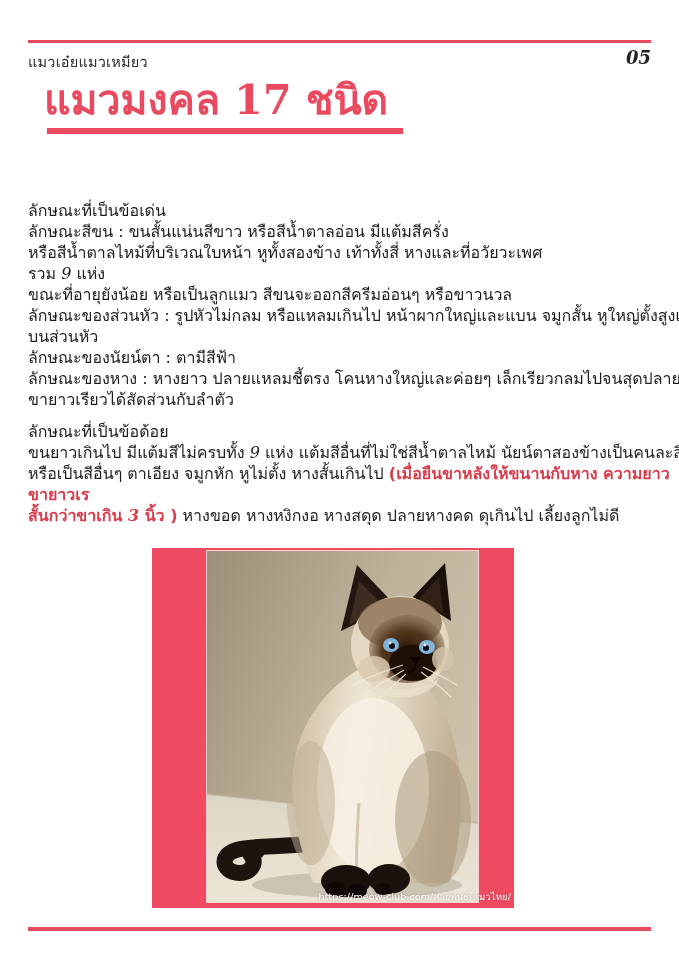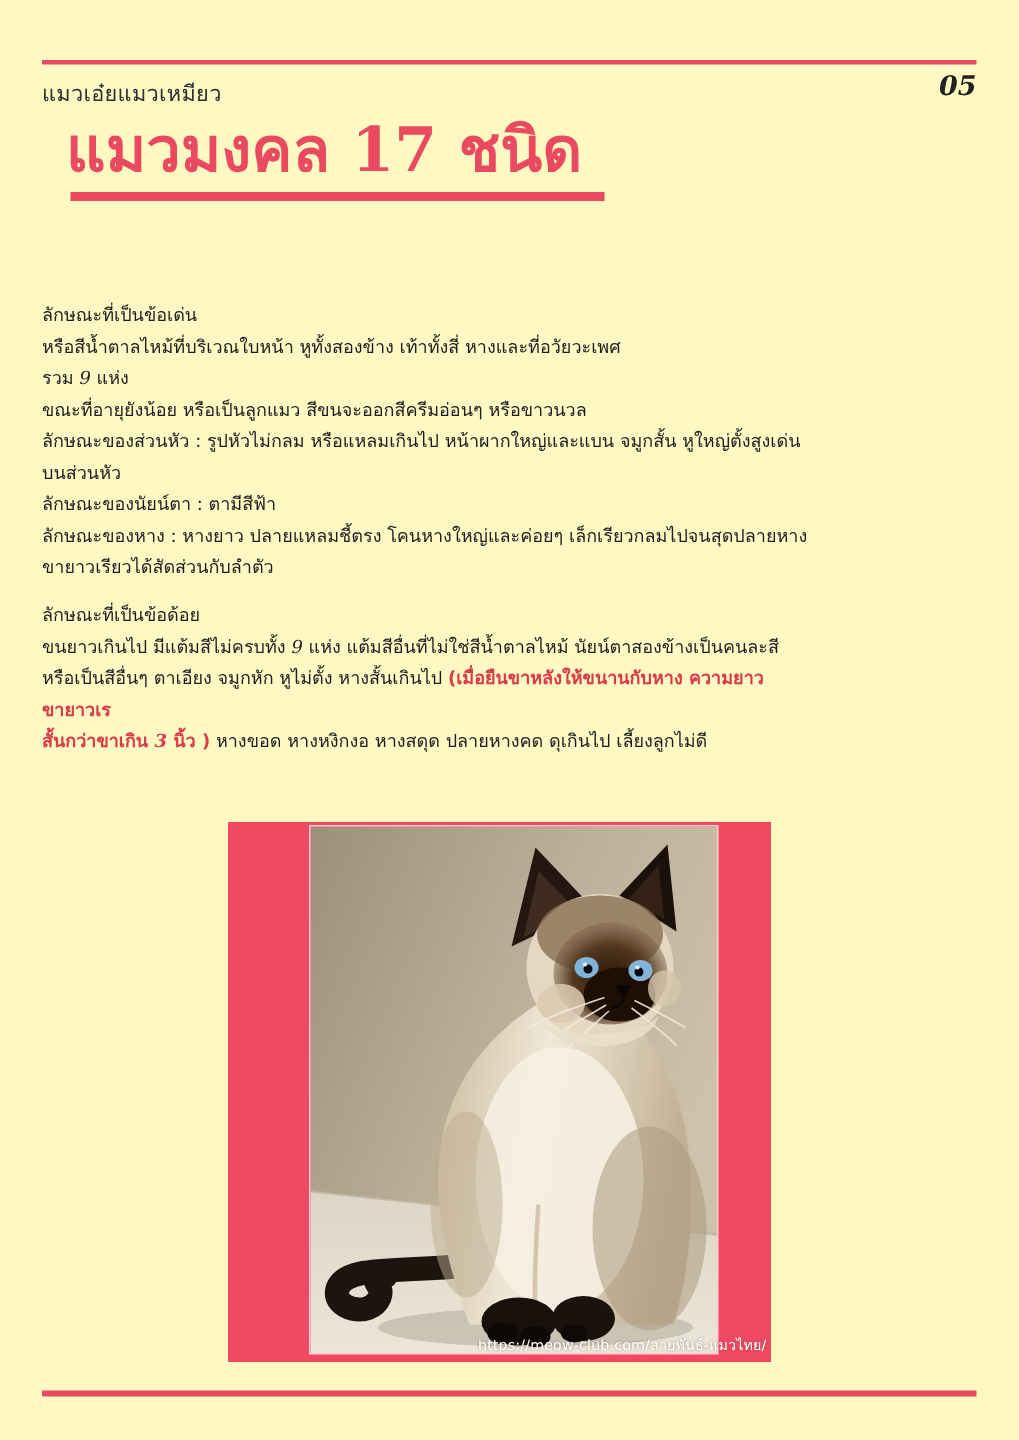--- a/index.html
+++ b/index.html
@@ -6,21 +6,21 @@
     --accent:#ea4a60;
     --frame:#f04a62;
     --red-text:#d93b4b;
     --body-text:#1d1d1f;
   }
   *{margin:0;padding:0;box-sizing:border-box;}
   html,body{background:#777;}
   .page{
     position:relative;
     width:679px;height:960px;
-    background:#fef9c3;
+    background:#ffffff;
     margin:0 auto;
     overflow:hidden;
     font-family:"DejaVu Sans","Liberation Sans",sans-serif;
     color:var(--body-text);
   }
   .top-rule{
     position:absolute;left:28px;top:40px;width:623px;height:3px;
     background:var(--accent);
   }
   .header-left{
@@ -44,21 +44,21 @@
   .title-underline{
     position:absolute;left:47px;top:128px;width:356px;height:6px;
     background:var(--accent);
   }
   .section-heading{
     position:absolute;left:28px;top:168px;
     font-size:20px;font-weight:700;color:#19191b;
   }
   .body-text{
     position:absolute;left:28px;top:200px;width:628px;
-    font-size:12px;line-height:21px;color:var(--body-text);
+    font-size:16px;line-height:21px;color:var(--body-text);
   }
   .para + .para{margin-top:11px;}
   .line{white-space:nowrap;}
   .seg-i{
     font-family:"DejaVu Serif","Liberation Serif",serif;
     font-style:italic;
   }
   .seg-r{color:var(--red-text);font-weight:700;}
   .seg-ri{
     color:var(--red-text);font-weight:700;font-style:italic;
@@ -95,20 +95,21 @@
   <div class="header-left">แมวเอ๋ยแมวเหมียว</div>
   <div class="page-num">05</div>
 
   <div class="title"><span>แมวมงคล </span><span class="num">17</span><span> ชนิด</span></div>
   <div class="title-underline"></div>
 
 
   <div class="body-text">
       <div class="para">
         <div class="line"><span class="seg-n">ลักษณะที่เป็นข้อเด่น</span></div>
+        <div class="line"><span class="seg-n">ลักษณะสีขน : ขนสั้นแน่นสีขาว หรือสีน้ำตาลอ่อน มีแต้มสีครั่ง</span></div>
         <div class="line"><span class="seg-n">หรือสีน้ำตาลไหม้ที่บริเวณใบหน้า หูทั้งสองข้าง เท้าทั้งสี่ หางและที่อวัยวะเพศ</span></div>
         <div class="line"><span class="seg-n">รวม </span><span class="seg-i">9</span><span class="seg-n"> แห่ง</span></div>
         <div class="line"><span class="seg-n">ขณะที่อายุยังน้อย หรือเป็นลูกแมว สีขนจะออกสีครีมอ่อนๆ หรือขาวนวล</span></div>
         <div class="line"><span class="seg-n">ลักษณะของส่วนหัว : รูปหัวไม่กลม หรือแหลมเกินไป หน้าผากใหญ่และแบน จมูกสั้น หูใหญ่ตั้งสูงเด่น</span></div>
         <div class="line"><span class="seg-n">บนส่วนหัว</span></div>
         <div class="line"><span class="seg-n">ลักษณะของนัยน์ตา : ตามีสีฟ้า</span></div>
         <div class="line"><span class="seg-n">ลักษณะของหาง : หางยาว ปลายแหลมชี้ตรง โคนหางใหญ่และค่อยๆ เล็กเรียวกลมไปจนสุดปลายหาง</span></div>
         <div class="line"><span class="seg-n">ขายาวเรียวได้สัดส่วนกับลำตัว</span></div>
       </div>
       <div class="para">

